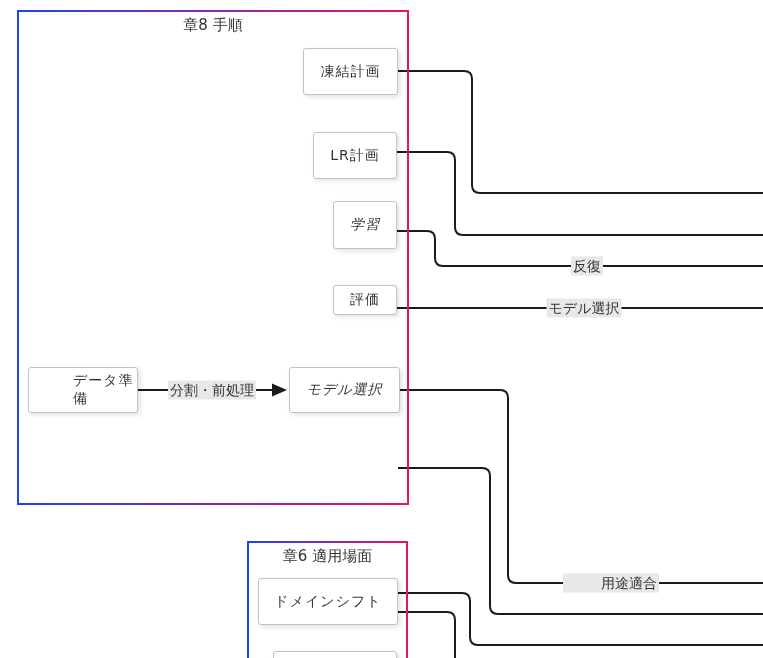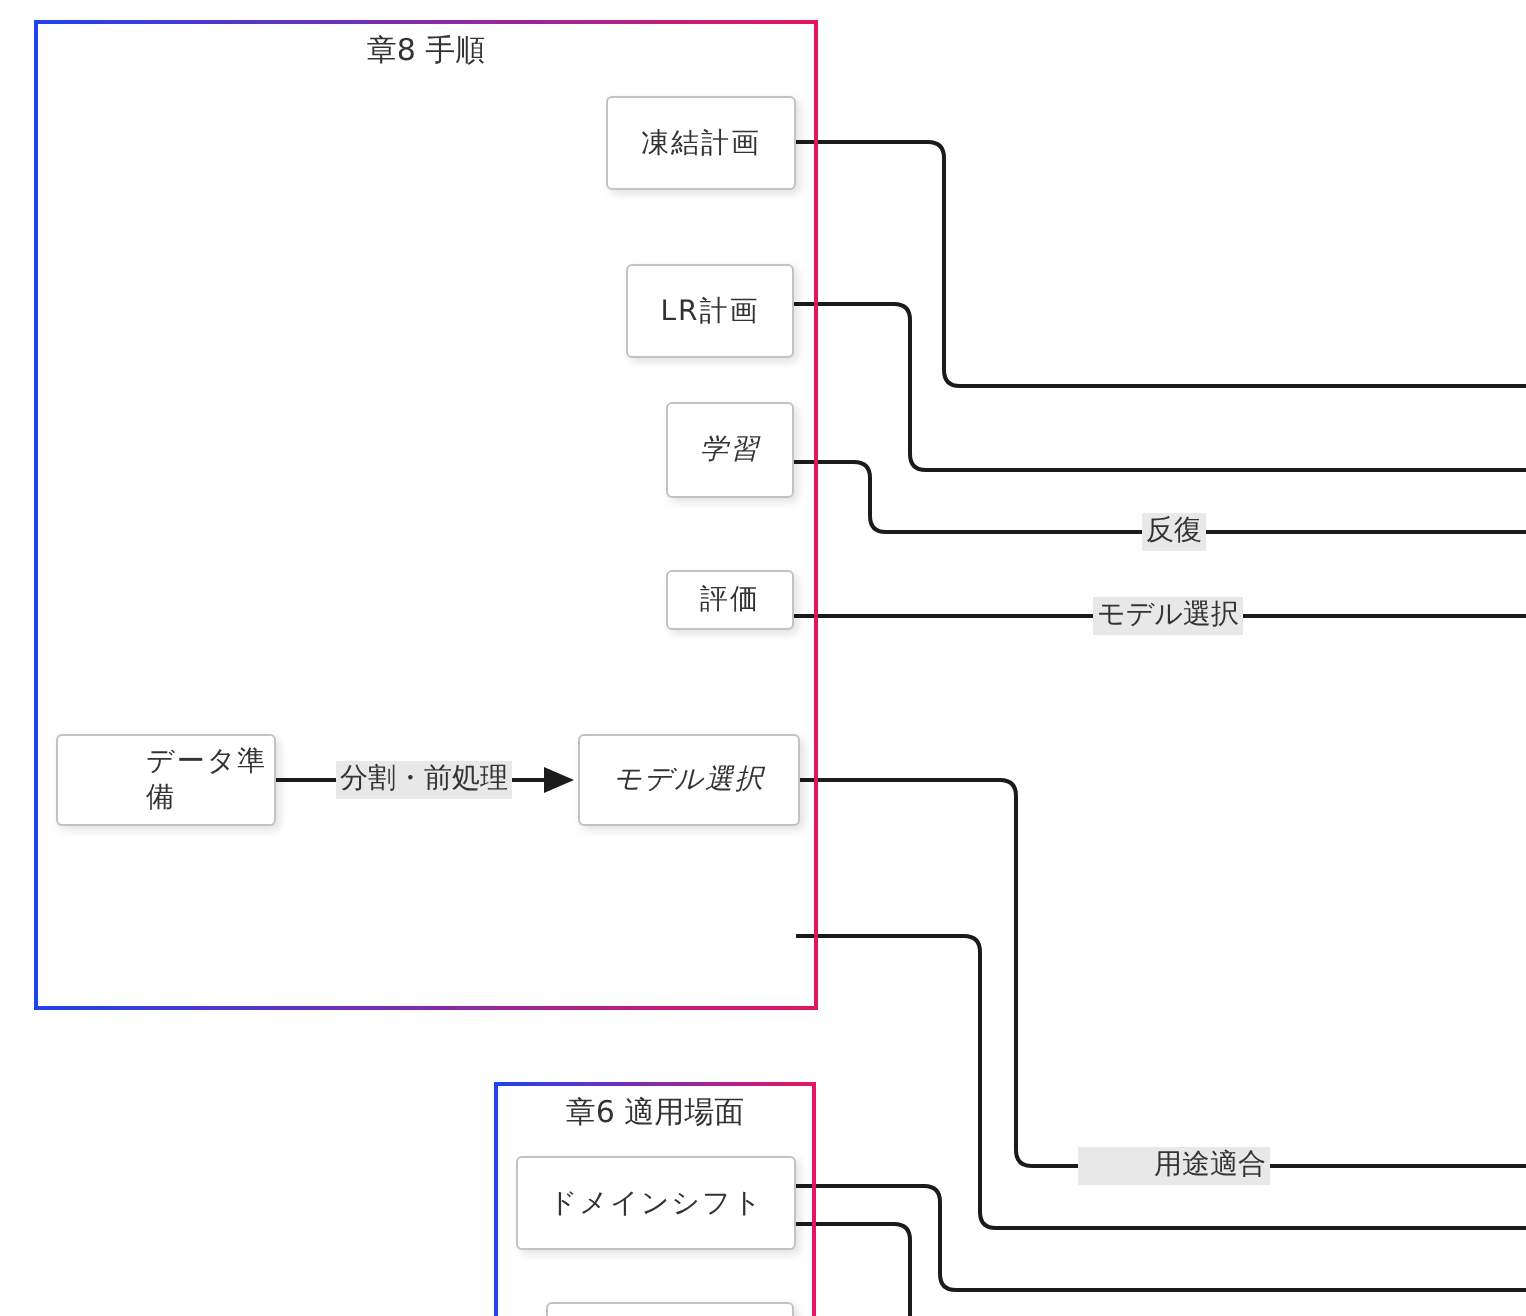--- a/index.html
+++ b/index.html
@@ -129,15 +129,15 @@
   </div>
 
   <div class="node" style="left:273px;top:651px;width:124px;height:40px;"></div>
 
   <div class="edge-label" style="left:212px;top:390px;">分割・前処理</div>
 
   <div class="edge-label" style="left:587px;top:266px;">反復</div>
 
   <div class="edge-label" style="left:584px;top:308px;">モデル選択</div>
 
-  <div class="edge-label" style="left:587px;top:583px;padding-left:38px;">用途適合</div>
+  <div class="edge-label" style="left:611px;top:583px;padding-left:38px;">用途適合</div>
 
 </div>
 
 </body></html>

